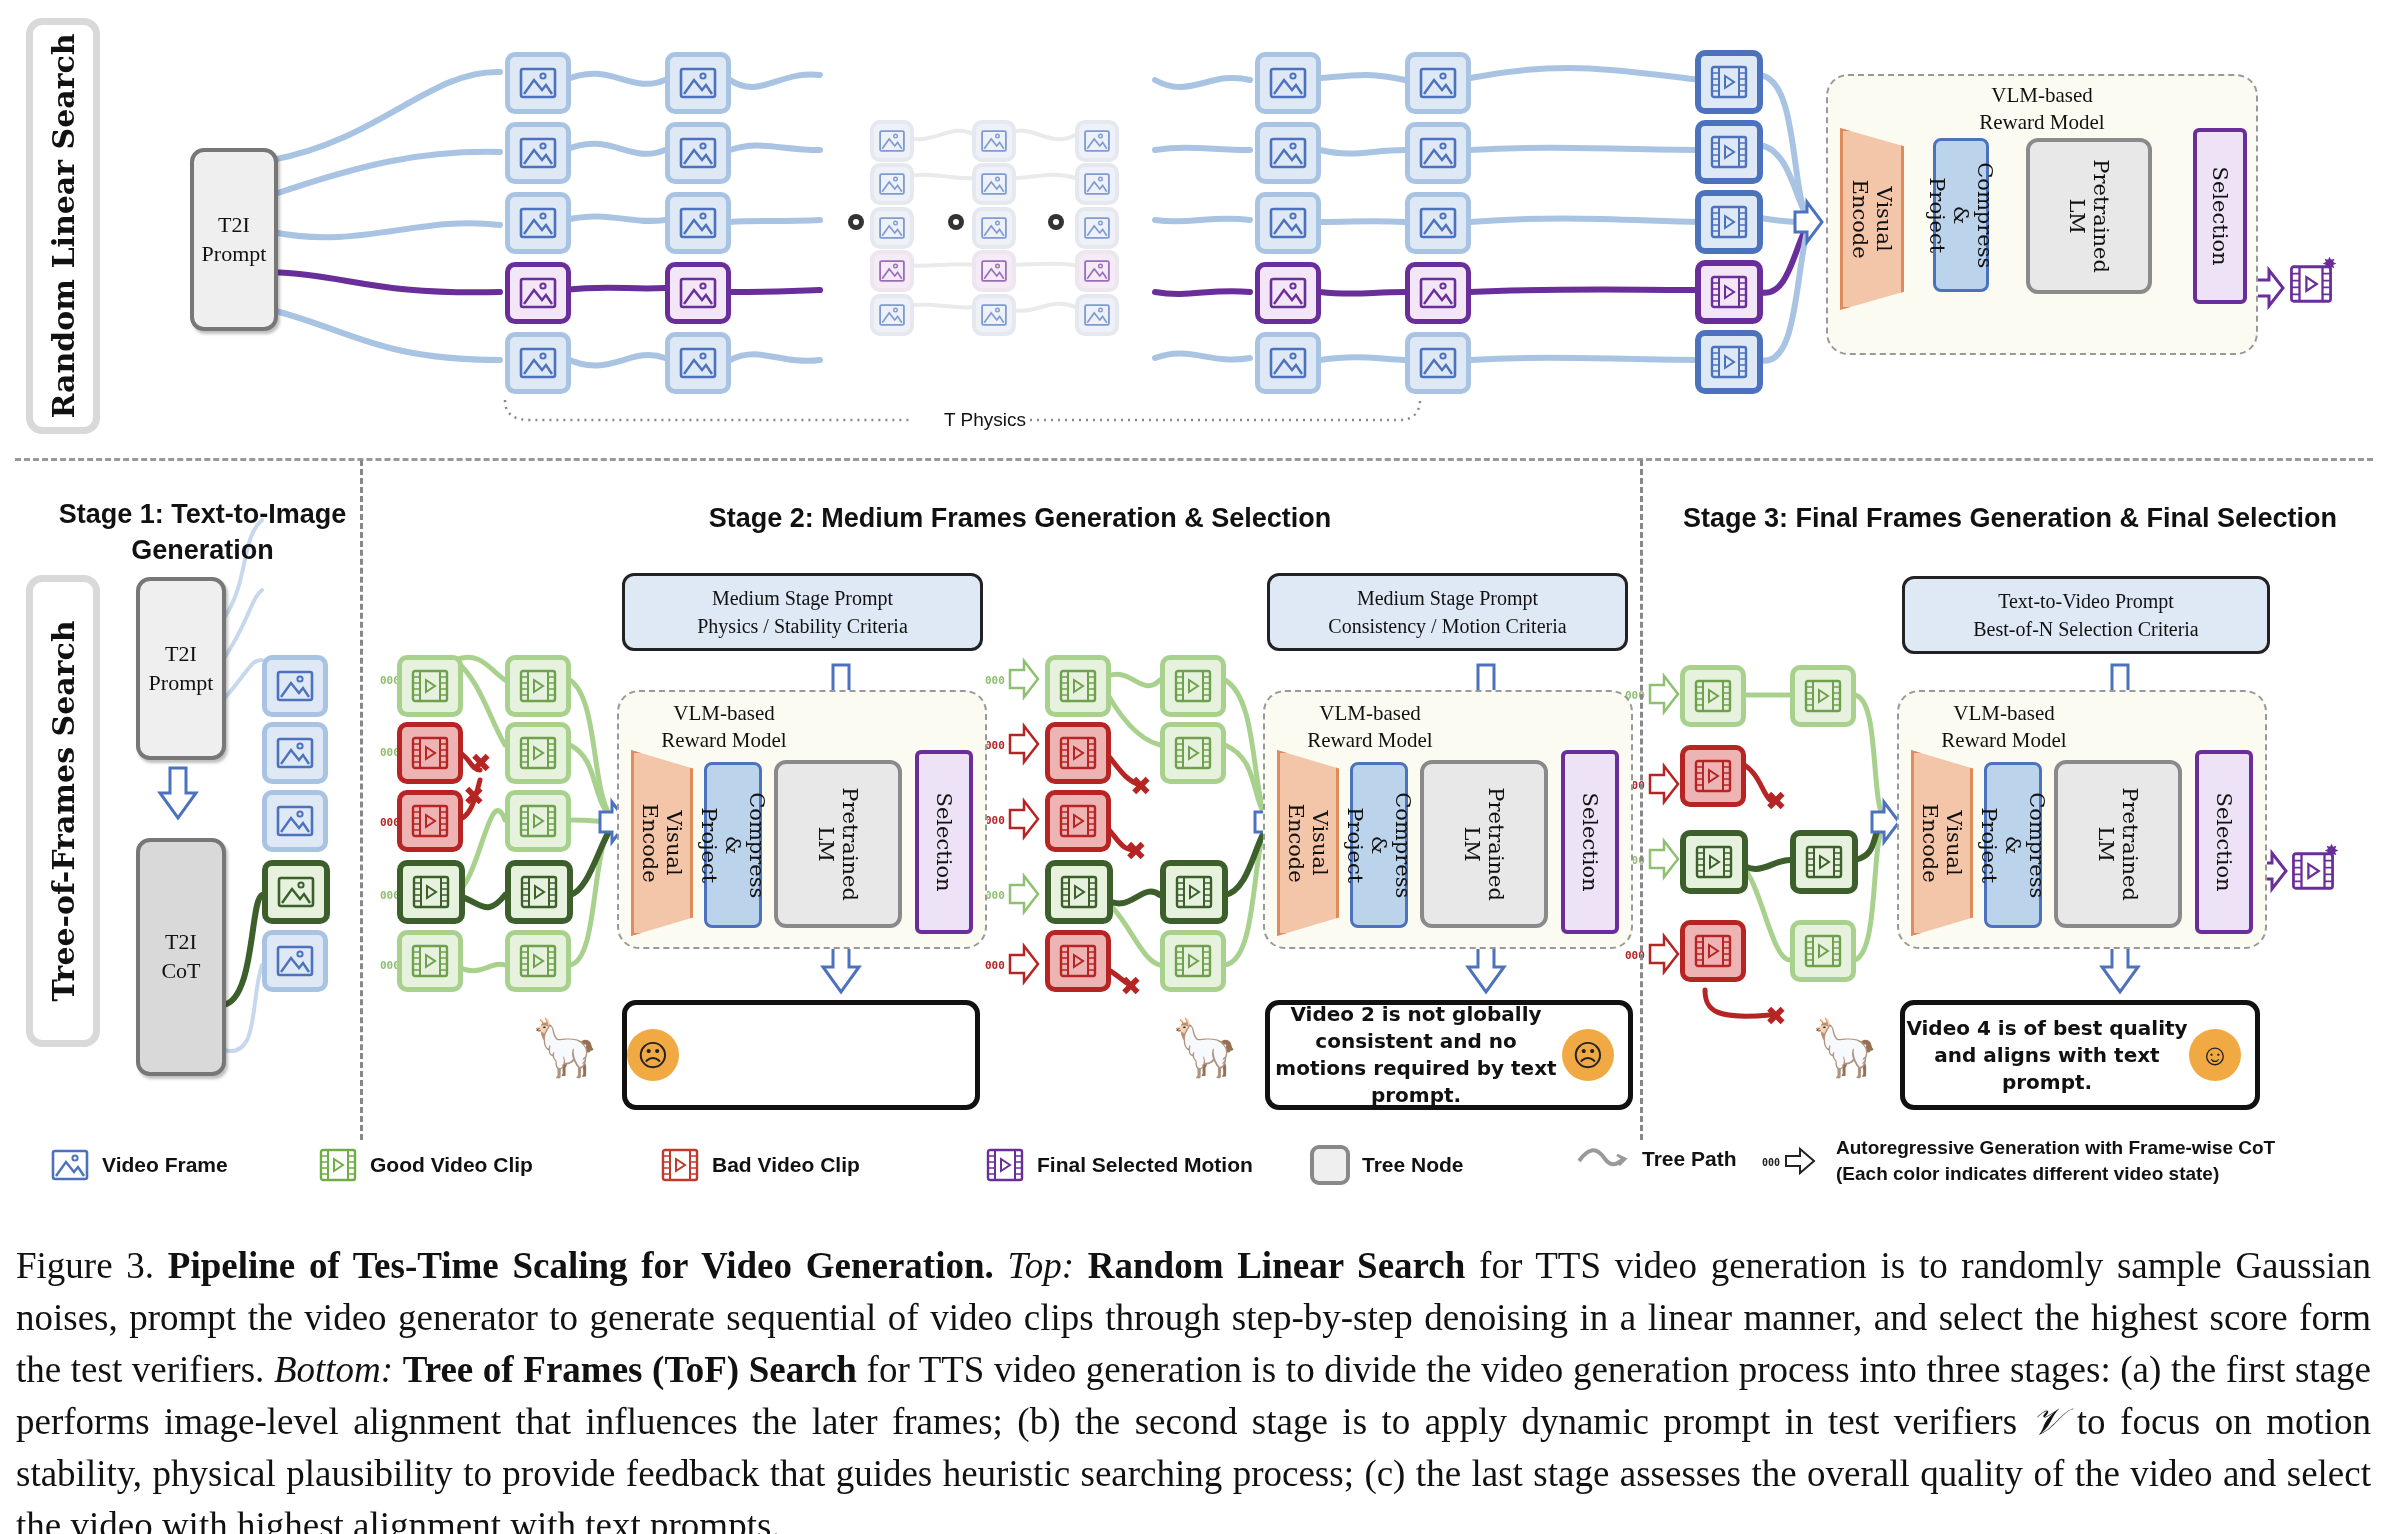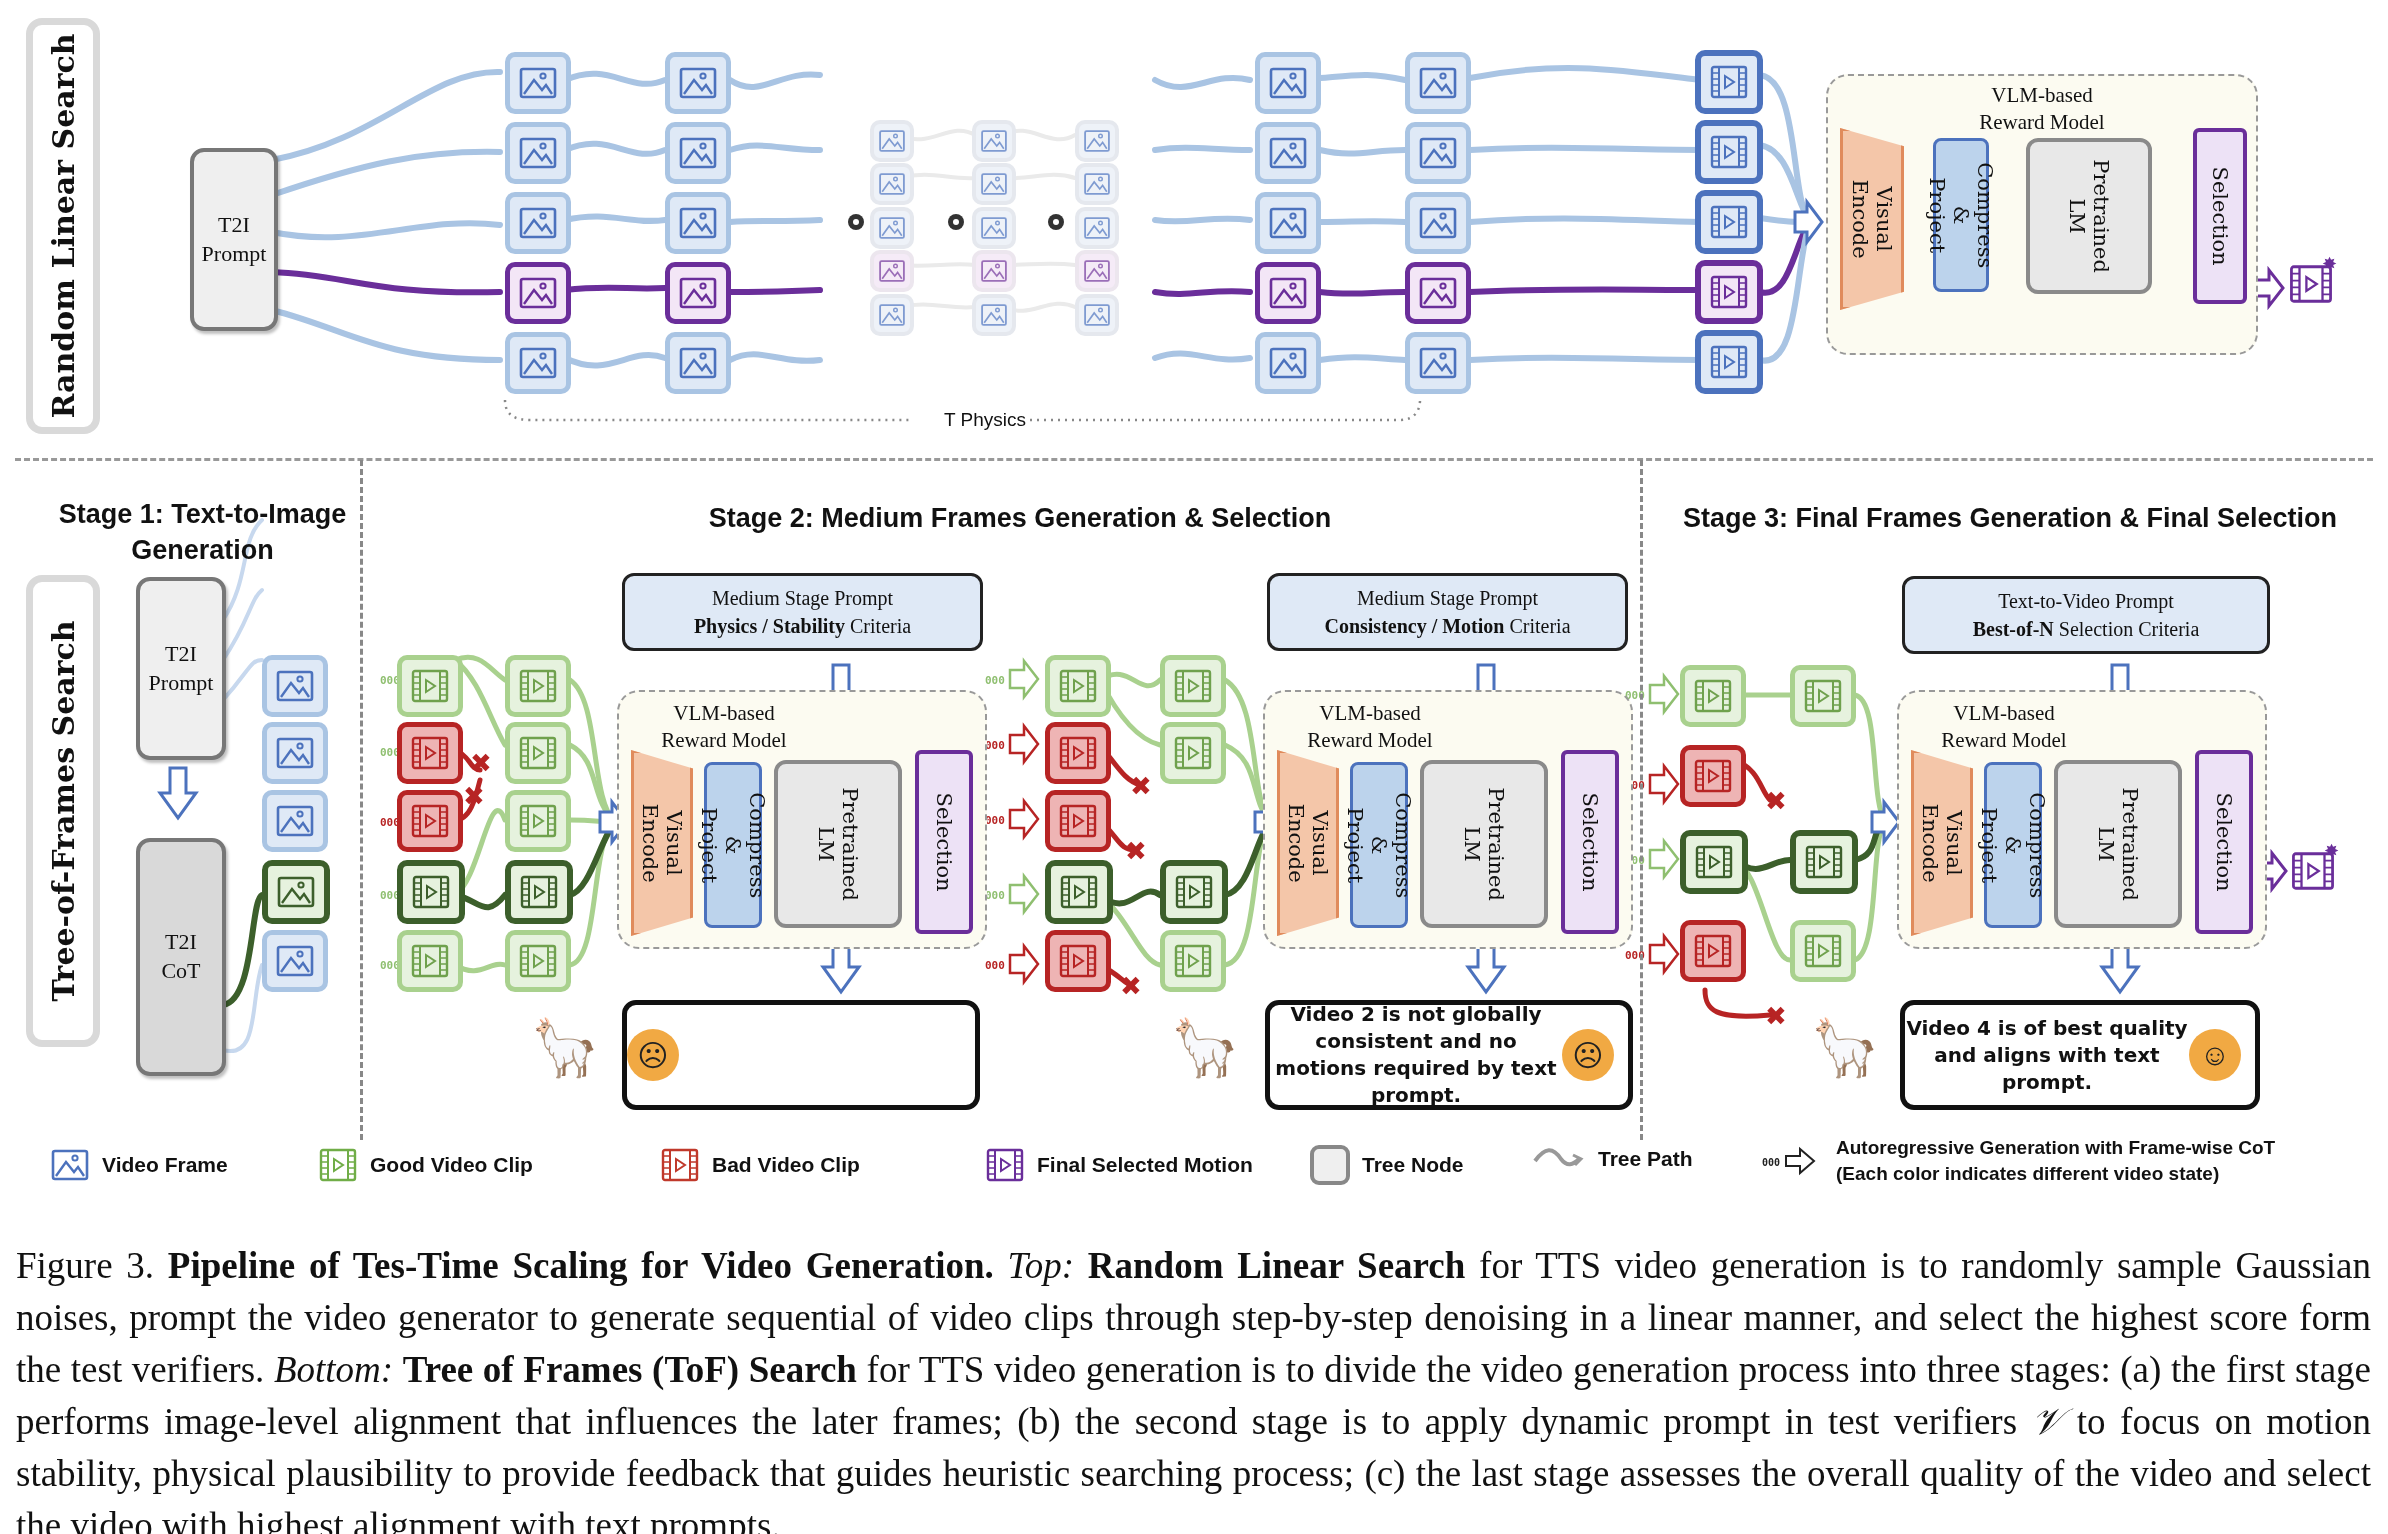--- a/index.html
+++ b/index.html
@@ -25,21 +25,21 @@
   .t-gframe{background:#e6f2de;border:6px solid #3c5f2b;}
   .reward{position:absolute;border:2px dashed #999;border-radius:22px;background:#fcfbf1;}
   .reward .title{position:absolute;left:0;right:0;text-align:center;font-family:"Liberation Serif",serif;font-size:21px;line-height:1.3;}
   .rblock{position:absolute;display:flex;align-items:center;justify-content:center;}
   .rblock span{transform:rotate(90deg);white-space:nowrap;text-align:center;font-family:"DejaVu Serif",serif;font-size:21px;line-height:1.15;}
   .enc{background:#f4c6a9;border:3px solid #e08b5c;}
   .comp{background:#bcd3ec;border:3px solid #4c72bd;border-radius:8px;}
   .plm{background:#e8e8e8;border:4px solid #8a8a8a;border-radius:12px;}
   .sel{background:#ede2f6;border:4px solid #6a2e9a;border-radius:6px;}
   .prompt{position:absolute;background:#dfe9f6;border:3px solid #222;border-radius:12px;text-align:center;font-family:"Liberation Serif",serif;font-size:20px;line-height:1.4;display:flex;flex-direction:column;justify-content:center;}
-  .prompt b{font-weight:bold;}
+  .prompt b{font-weight:normal;}
   .stage{position:absolute;font-family:"Liberation Sans",sans-serif;font-weight:bold;font-size:27px;text-align:center;line-height:1.35;}
   .bubble{position:absolute;border:5px solid #111;border-radius:14px;background:#fff;display:flex;align-items:center;}
   .bubble .txt{flex:1;text-align:center;font-family:"DejaVu Sans",sans-serif;font-weight:bold;font-size:20px;line-height:1.35;}
   .face{width:52px;height:52px;border-radius:50%;background:#f1a943;margin-right:14px;display:flex;align-items:center;justify-content:center;font-size:30px;color:#222;}
   .llama{position:absolute;font-size:56px;line-height:1;}
   .legend-item{position:absolute;display:flex;align-items:center;gap:12px;font-family:"Liberation Sans",sans-serif;font-weight:bold;font-size:21px;}
   .legend-item svg{width:40px;height:40px;}
   .caption{position:absolute;left:16px;top:1240px;width:2355px;font-family:"Liberation Serif",serif;font-size:37px;line-height:52px;text-align:justify;}
   .caption b{font-weight:bold;}
   .caption i{font-style:italic;}
@@ -813,21 +813,21 @@
       </span>
     </div>
     <div class="legend-item" style="left: 1310px; top: 1145px; font-size: 21px;">
       <span style="display: inline-flex;">
         <div style="width:40px;height:40px;border:4px solid #888;border-radius:9px;background:#efefef;box-sizing:border-box;"></div>
       </span>
       <span style="line-height: 1.35;">
         <div>Tree Node</div>
       </span>
     </div>
-    <div class="legend-item" style="left: 1530px; top: 1145px; font-size: 21px;">
+    <div class="legend-item" style="left: 1574px; top: 1145px; font-size: 21px;">
       <span style="display: inline-flex;">
         <svg viewBox="0 0 50 24" style="width:56px;height:24px">
           <path d="M2 14 C12 0,20 0,28 12 C34 20,40 18,46 12" fill="none" stroke="#999" stroke-width="4"></path>
           <path d="M40 8 l8 4 l-6 6" fill="none" stroke="#999" stroke-width="3"></path>
         </svg>
       </span>
       <span style="line-height: 1.35;">
         <div>Tree Path</div>
       </span>
     </div>

